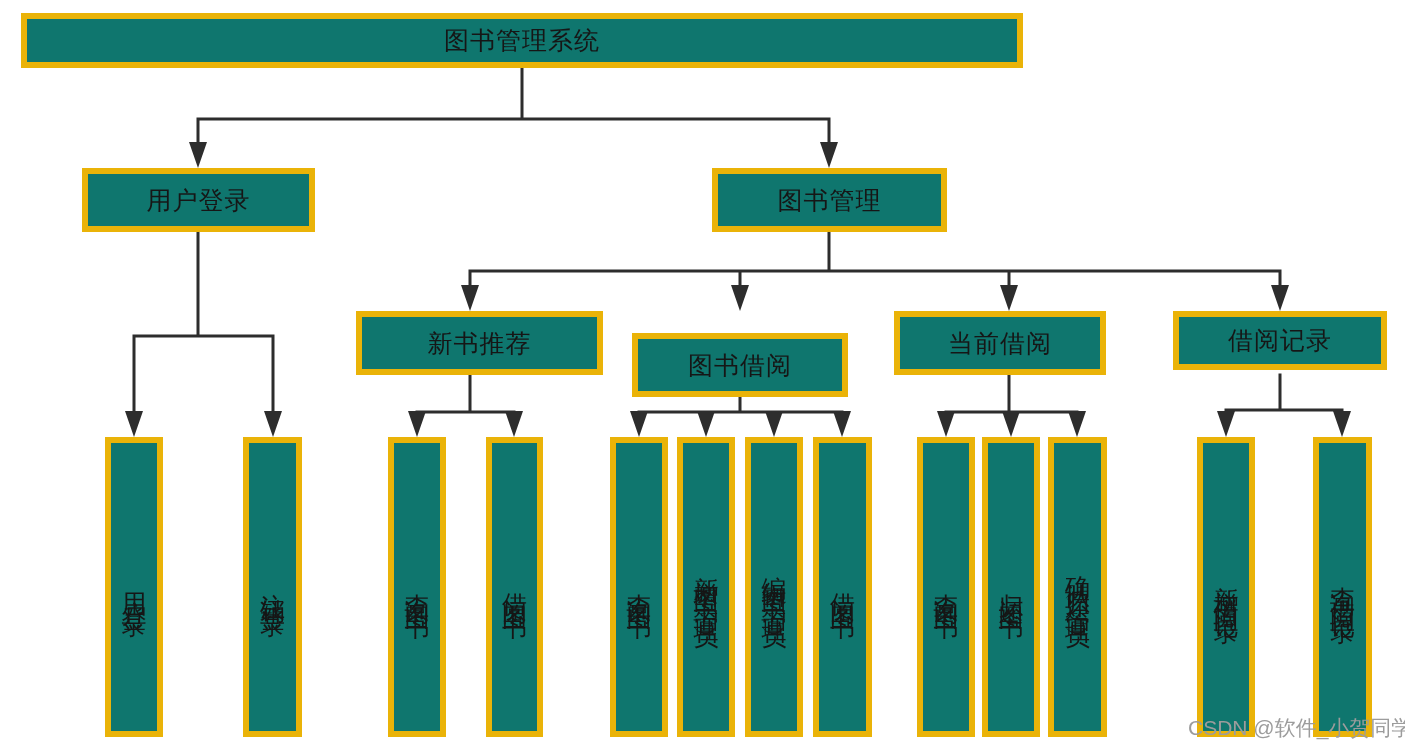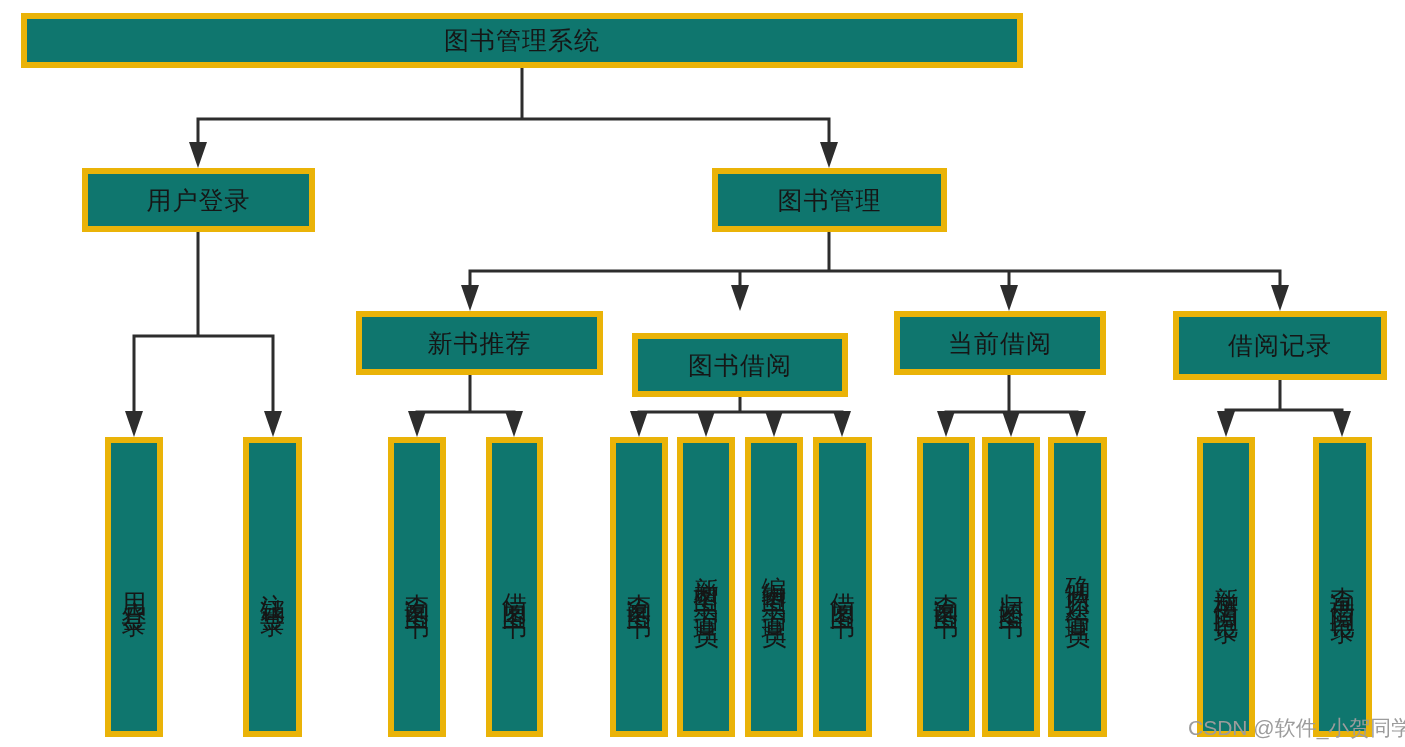--- a/index.html
+++ b/index.html
@@ -120,21 +120,21 @@
 
   <div class="box" style="left:356px; top:311px; width:247px; height:64px;">
     <span class="hlabel">新书推荐</span>
   </div>
   <div class="box" style="left:632px; top:311px; width:216px; height:64px;margin-top:22px;">
     <span class="hlabel">图书借阅</span>
   </div>
   <div class="box" style="left:858px; top:311px; width:212px; height:64px;margin-left:36px;">
     <span class="hlabel">当前借阅</span>
   </div>
-  <div class="box" style="left:1173px; top:311px; width:214px; height:69px;">
+  <div class="box" style="left:1173px; top:311px; width:214px; height:59px;">
     <span class="hlabel">借阅记录</span>
   </div>
 
   <div class="box" style="left:105px; top:437px; width:58px; height:300px;">
     <span class="leaf-label">用户登录</span>
   </div>
   <div class="box" style="left:243px; top:437px; width:59px; height:300px;">
     <span class="leaf-label">注销登录</span>
   </div>
 

